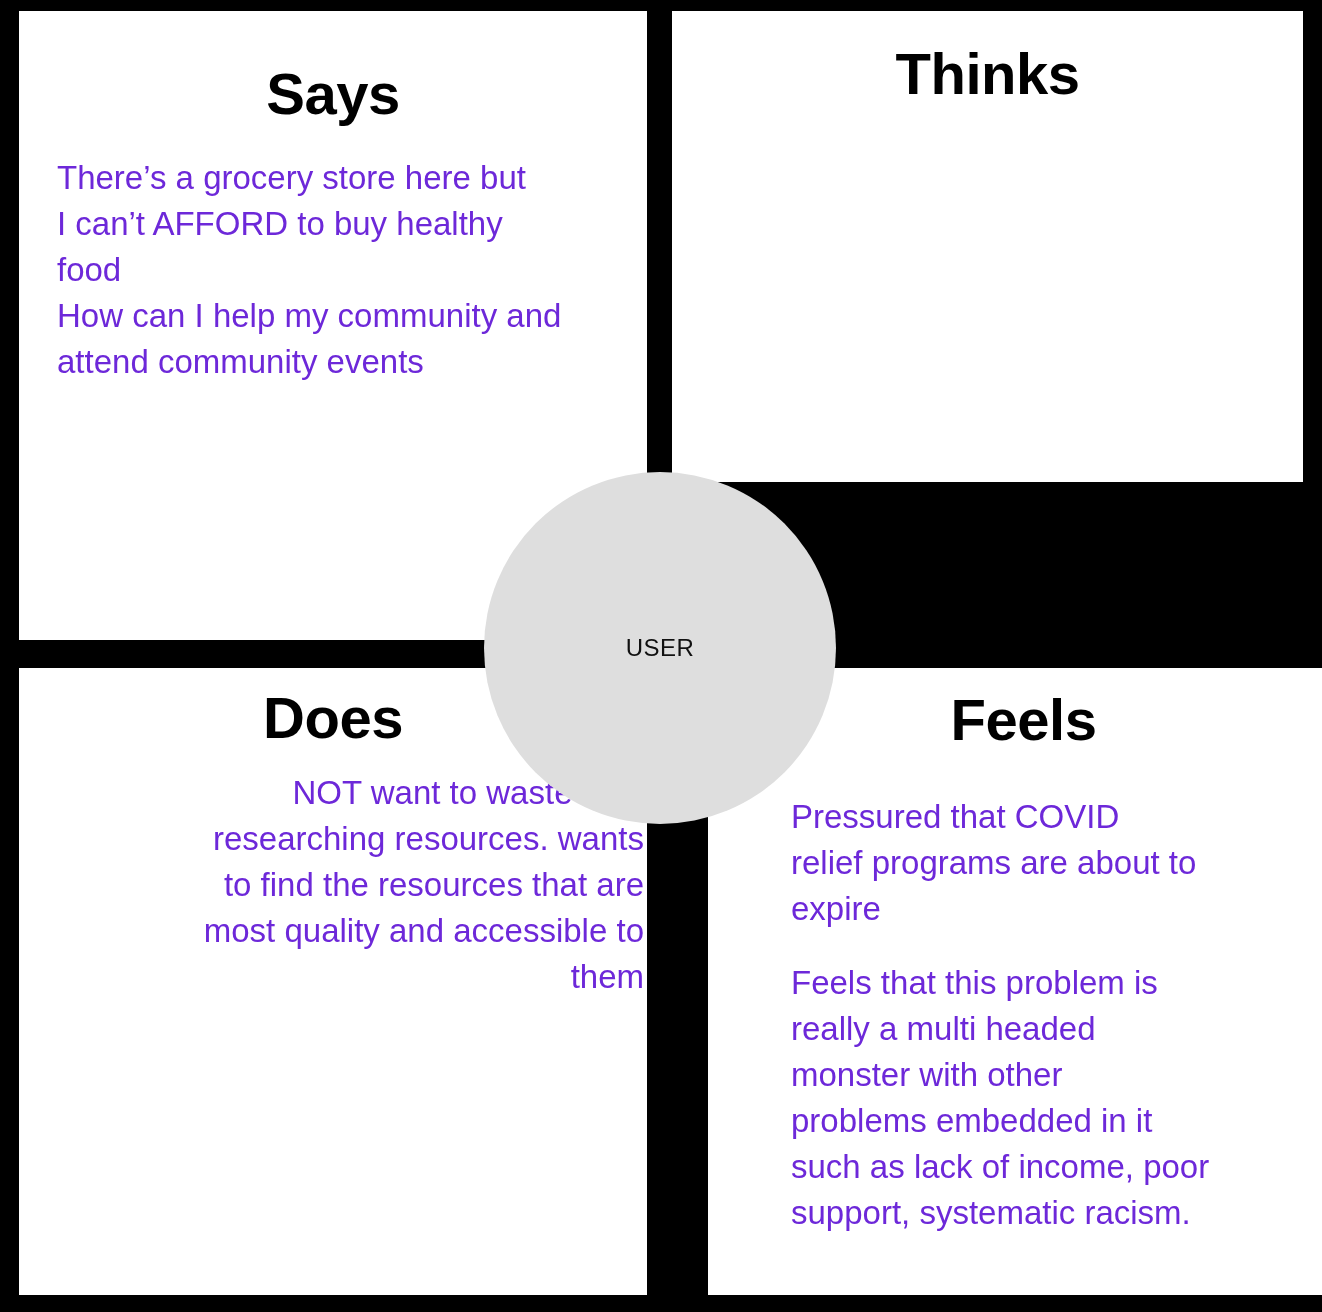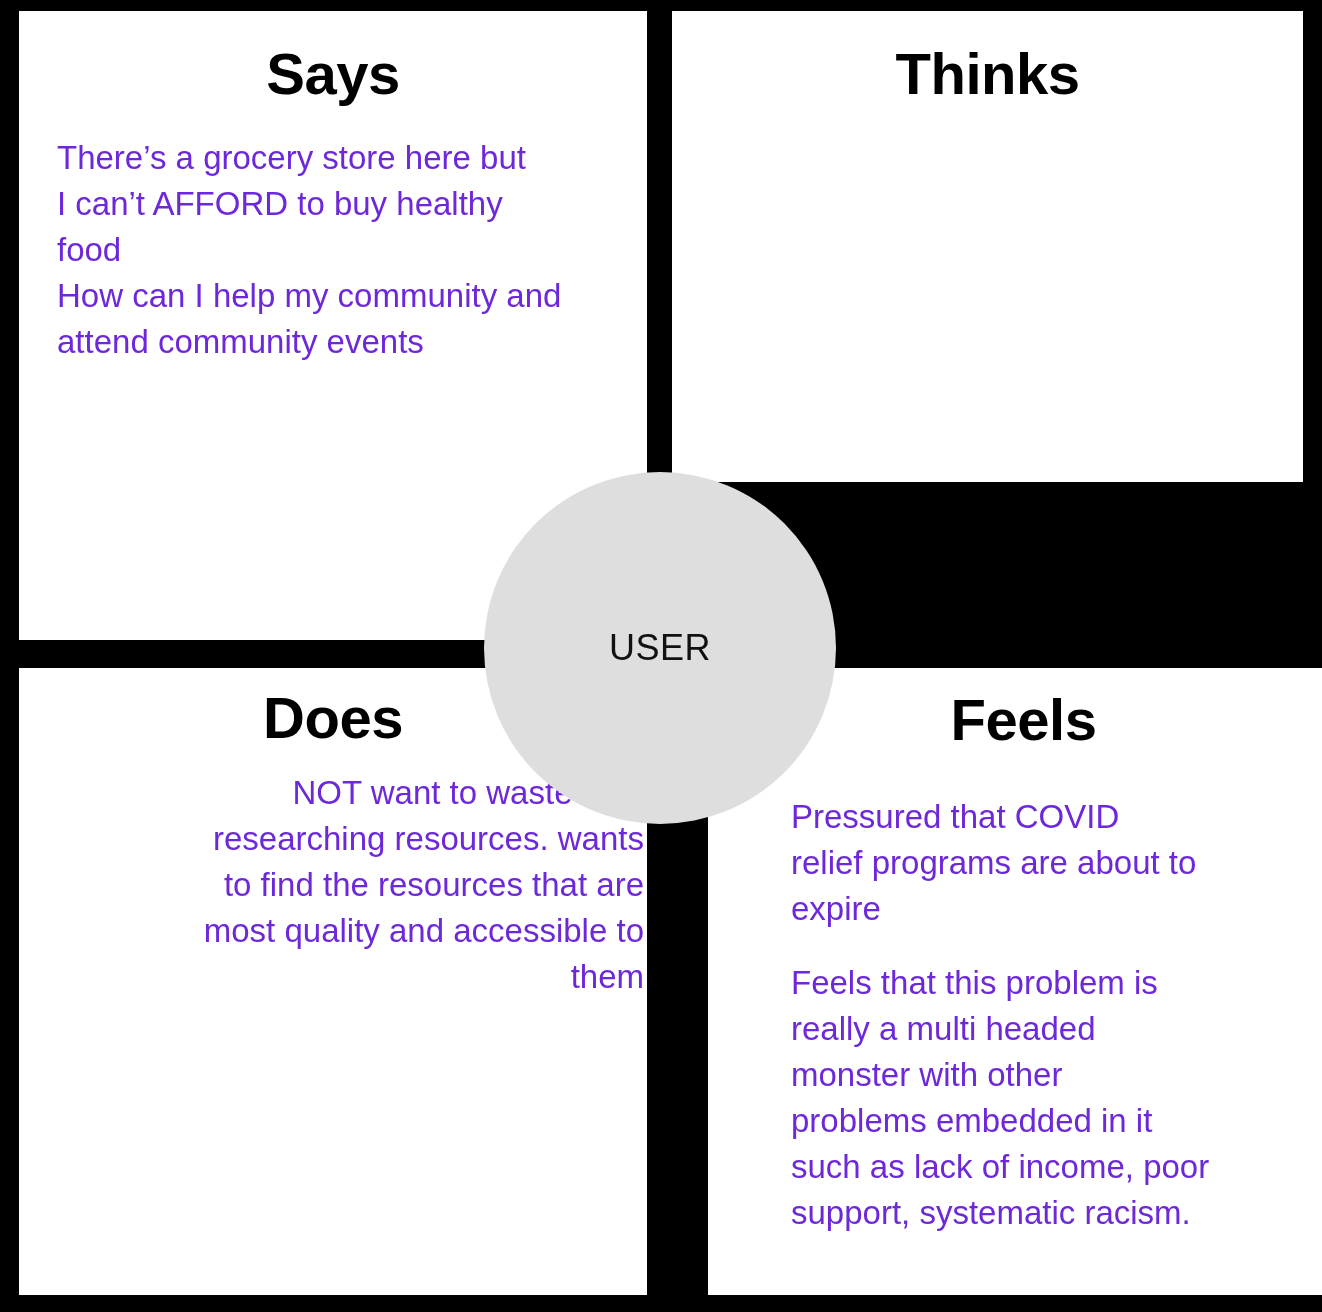--- a/index.html
+++ b/index.html
@@ -37,21 +37,21 @@
 
   .quadrant-title {
     text-align: center;
     font-weight: bold;
     font-size: 58px;
     line-height: 1.0;
     color: #000000;
     letter-spacing: -0.5px;
     white-space: nowrap;
   }
-  .q-says   .quadrant-title { margin-top: 34px; }
+  .q-says   .quadrant-title { margin-top: 54px; }
   .q-thinks .quadrant-title { margin-top: 34px; }
   .q-does   .quadrant-title { margin-top: 21px; }
   .q-feels  .quadrant-title { margin-top: 23px; }
 
   .quadrant-body {
     font-size: 33px;
     line-height: 46px;
     color: #6d28d9;
     white-space: pre-line;
   }
@@ -70,21 +70,21 @@
     width: 352px;
     height: 352px;
     border-radius: 50%;
     background: #dedede;
     display: flex;
     align-items: center;
     justify-content: center;
     z-index: 5;
   }
   .center-label {
-    font-size: 36px;
+    font-size: 24px;
     color: #111111;
     letter-spacing: 0.5px;
     line-height: 1;
   }
 </style>
 </head>
 <body>
 
 <div class="empathy-map">
 

